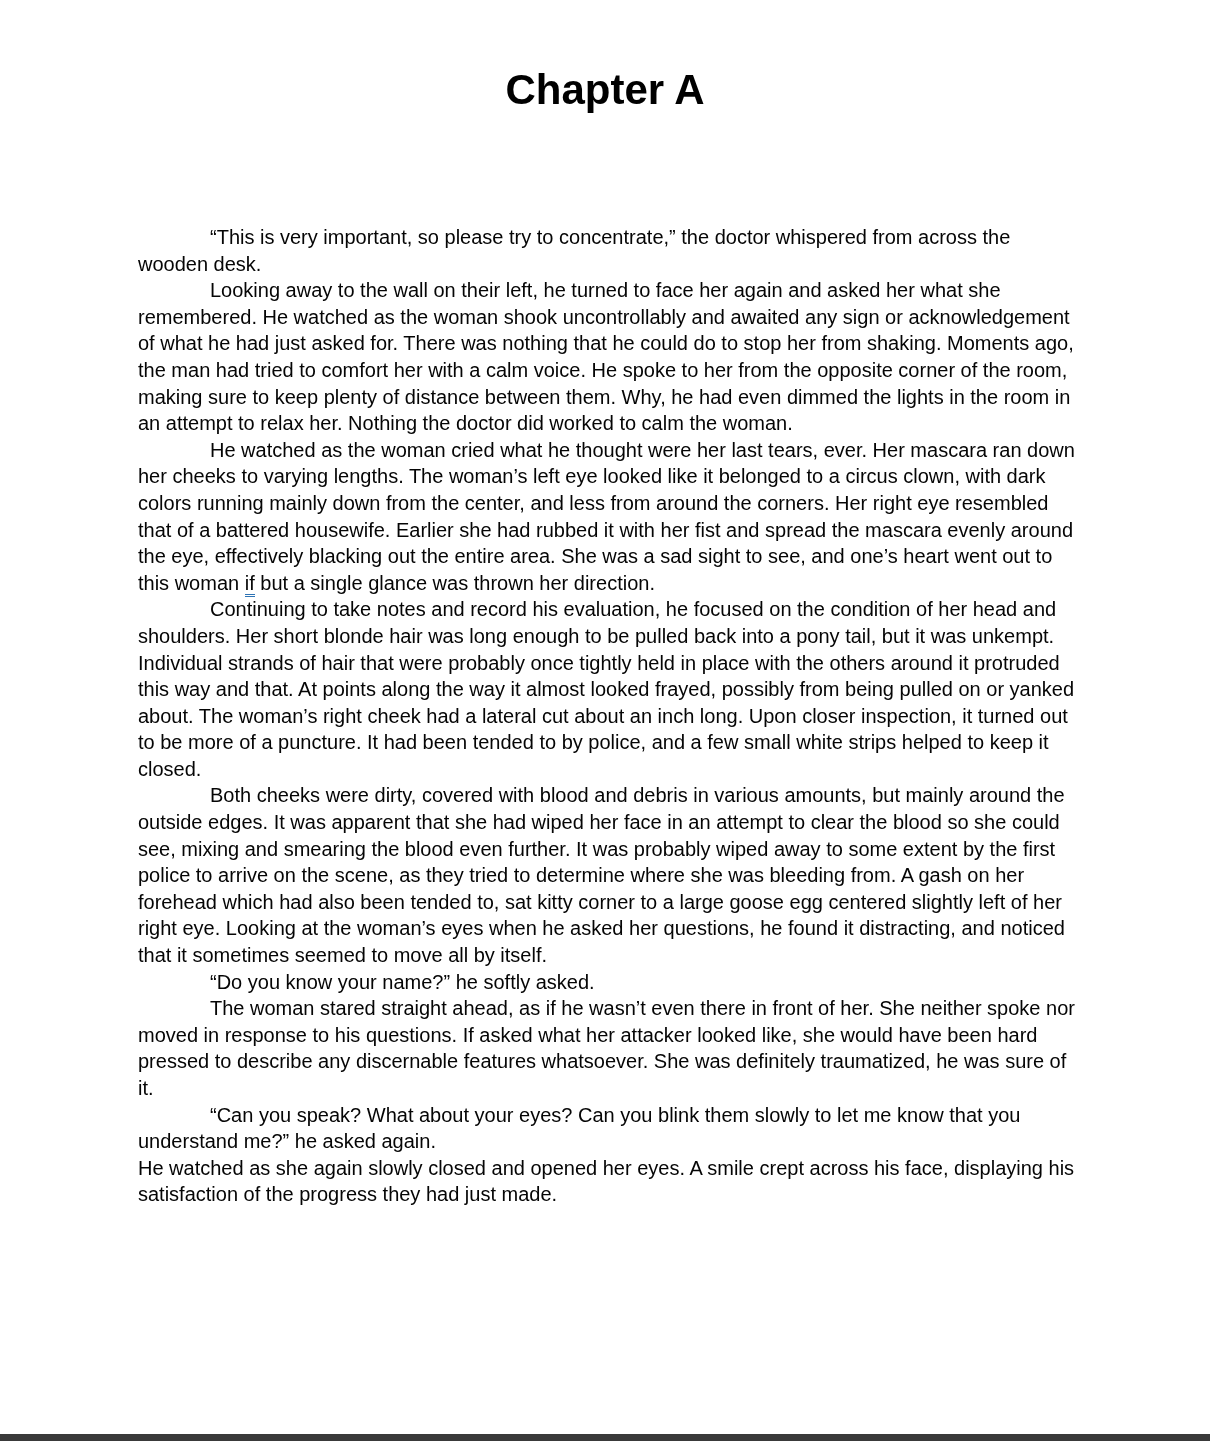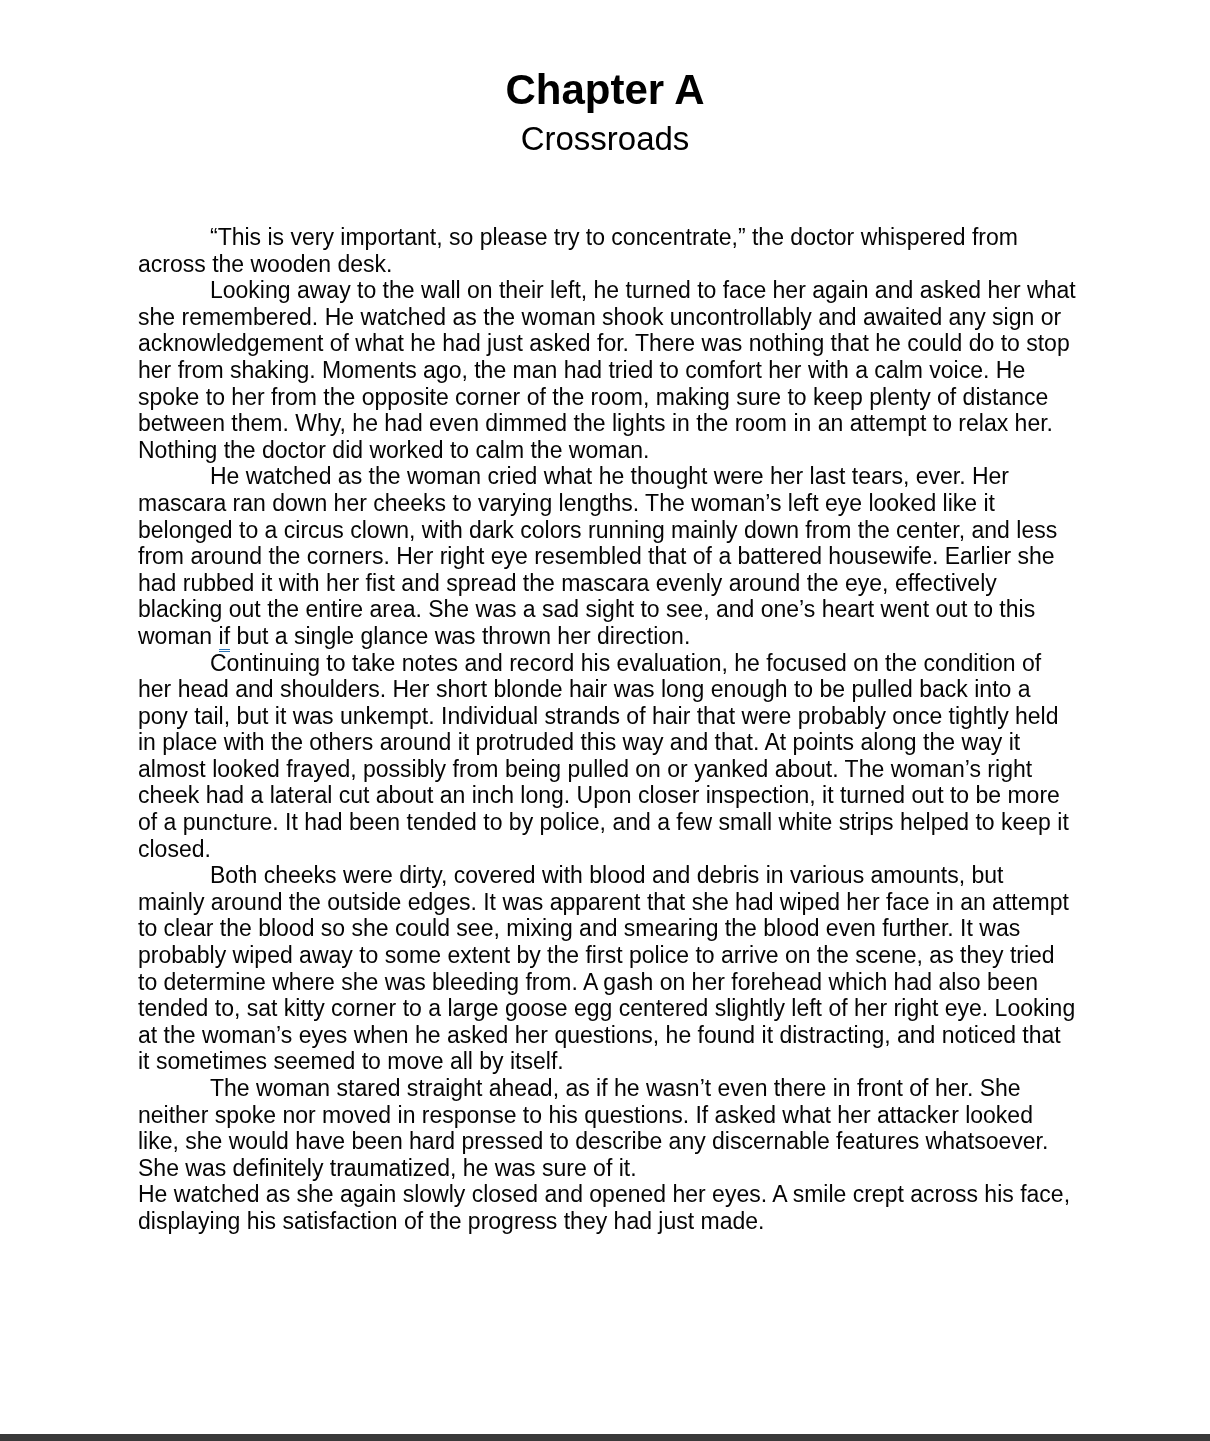--- a/index.html
+++ b/index.html
@@ -32,21 +32,21 @@
     font-size: 33px;
     line-height: 38px;
     font-weight: 400;
     color: #000000;
   }
   .doc-body {
     position: absolute;
     left: 138px;
     top: 224px;
     width: 938px;
-    font-size: 23px;
+    font-size: 20px;
     line-height: 26.6px;
     text-align: left;
     color: #050505;
   }
   .para {
     margin: 0;
   }
   .para.indent {
     text-indent: 72px;
   }
@@ -62,27 +62,28 @@
     height: 7px;
     background: #3a3a3a;
   }
 </style>
 </head>
 <body>
 
 <div class="page">
   <div class="title-block">
     <h1 class="chapter-title">Chapter A</h1>
-    <h2 class="chapter-subtitle">Crossroads</h2>
   </div>
 
   <div class="doc-body" id="paragraphs">
       <p class="para indent"><span>“This is very important, so please try to concentrate,” the doctor whispered from across the wooden desk.</span></p>
       <p class="para indent"><span>Looking away to the wall on their left, he turned to face her again and asked her what she remembered. He watched as the woman shook uncontrollably and awaited any sign or acknowledgement of what he had just asked for. There was nothing that he could do to stop her from shaking. Moments ago, the man had tried to comfort her with a calm voice. He spoke to her from the opposite corner of the room, making sure to keep plenty of distance between them. Why, he had even dimmed the lights in the room in an attempt to relax her. Nothing the doctor did worked to calm the woman.</span></p>
       <p class="para indent"><span>He watched as the woman cried what he thought were her last tears, ever. Her mascara ran down her cheeks to varying lengths. The woman’s left eye looked like it belonged to a circus clown, with dark colors running mainly down from the center, and less from around the corners. Her right eye resembled that of a battered housewife. Earlier she had rubbed it with her fist and spread the mascara evenly around the eye, effectively blacking out the entire area. She was a sad sight to see, and one’s heart went out to this woman </span><span class="grammar-underline">if</span><span> but a single glance was thrown her direction.</span></p>
       <p class="para indent"><span>Continuing to take notes and record his evaluation, he focused on the condition of her head and shoulders. Her short blonde hair was long enough to be pulled back into a pony tail, but it was unkempt. Individual strands of hair that were probably once tightly held in place with the others around it protruded this way and that. At points along the way it almost looked frayed, possibly from being pulled on or yanked about. The woman’s right cheek had a lateral cut about an inch long. Upon closer inspection, it turned out to be more of a puncture. It had been tended to by police, and a few small white strips helped to keep it closed.</span></p>
       <p class="para indent"><span>Both cheeks were dirty, covered with blood and debris in various amounts, but mainly around the outside edges. It was apparent that she had wiped her face in an attempt to clear the blood so she could see, mixing and smearing the blood even further. It was probably wiped away to some extent by the first police to arrive on the scene, as they tried to determine where she was bleeding from. A gash on her forehead which had also been tended to, sat kitty corner to a large goose egg centered slightly left of her right eye. Looking at the woman’s eyes when he asked her questions, he found it distracting, and noticed that it sometimes seemed to move all by itself.</span></p>
+      <p class="para indent"><span>“Do you know your name?” he softly asked.</span></p>
       <p class="para indent"><span>The woman stared straight ahead, as if he wasn’t even there in front of her. She neither spoke nor moved in response to his questions. If asked what her attacker looked like, she would have been hard pressed to describe any discernable features whatsoever. She was definitely traumatized, he was sure of it.</span></p>
+      <p class="para indent"><span>“Can you speak? What about your eyes? Can you blink them slowly to let me know that you understand me?” he asked again.</span></p>
       <p class="para"><span>He watched as she again slowly closed and opened her eyes. A smile crept across his face, displaying his satisfaction of the progress they had just made.</span></p>
     </div>
 
   <div class="bottom-bar"></div>
 </div>
 
 </body></html>

